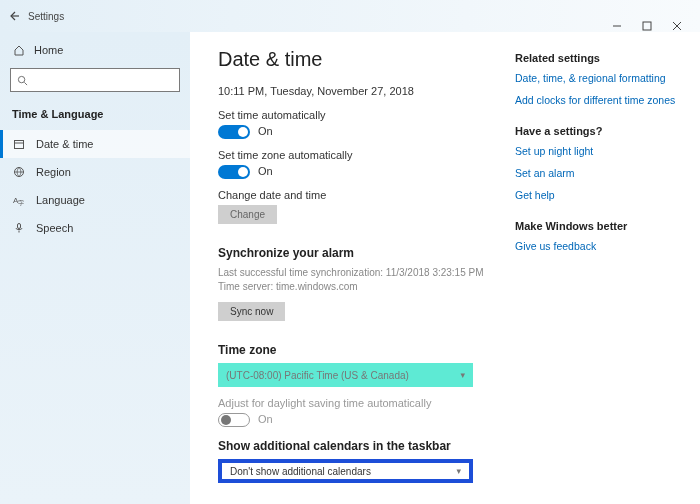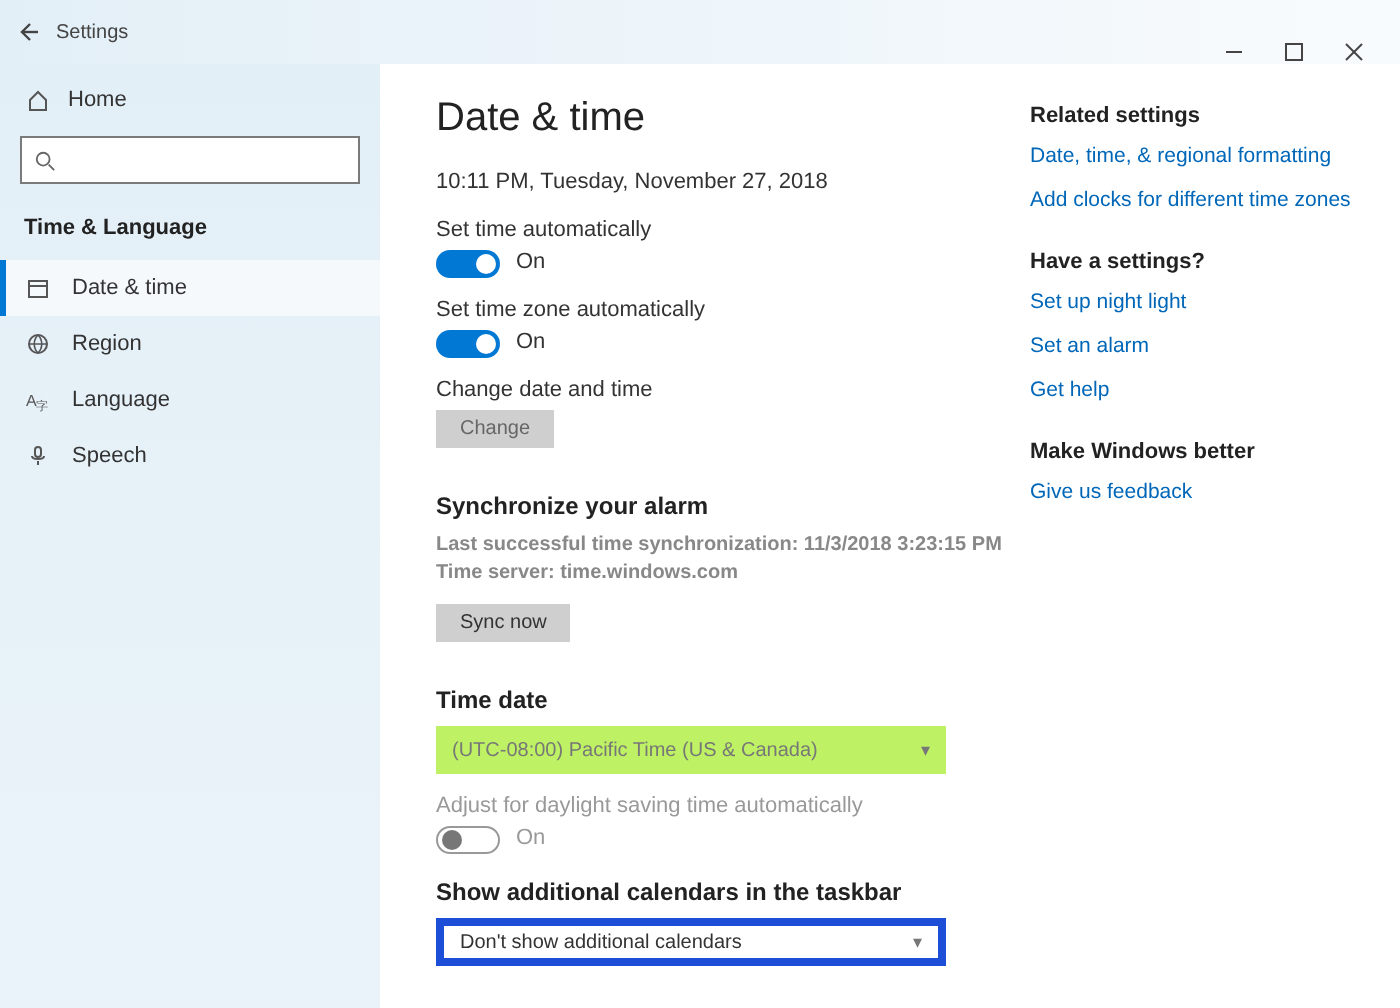--- a/index.html
+++ b/index.html
@@ -30,22 +30,22 @@
 .label { font-size: 11px; color: #333; margin-bottom: 4px; }
 .toggle-row { display: flex; align-items: flex-start; gap: 8px; margin-bottom: 10px; }
 .toggle { width: 32px; height: 14px; border-radius: 7px; position: relative; }
 .toggle.on { background: #0078d4; }
 .toggle.on::after { content: ""; position: absolute; right: 2px; top: 2px; width: 10px; height: 10px; border-radius: 50%; background: #fff; }
 .toggle.off { background: #fff; border: 1px solid #999; }
 .toggle.off::after { content: ""; position: absolute; left: 2px; top: 1px; width: 10px; height: 10px; border-radius: 50%; background: #777; }
 .toggle-label { font-size: 11px; color: #333; }
 .btn { display: inline-block; background: #cfcfcf; color: #666; padding: 4px 12px; font-size: 10px; border: none; margin-bottom: 10px; }
 .btn.enabled { background: #cfcfcf; color: #333; }
-.greytext { color: #888; font-size: 10px; line-height: 1.4; margin-bottom: 8px; font-weight: bold; }
-.select { width: 255px; height: 24px; background: #bef264; display: flex; align-items: center; padding: 0 8px; font-size: 10px; color: #777; justify-content: space-between; margin-bottom: 10px; }
+.greytext { color: #888; font-size: 10px; line-height: 1.4; margin-bottom: 8px; }
+.select { width: 255px; height: 24px; background: #5eead4; display: flex; align-items: center; padding: 0 8px; font-size: 10px; color: #777; justify-content: space-between; margin-bottom: 10px; }
 .select.enabled { background: #fff; border: 4px solid #1d4ed8; color: #333; }
 .chev { font-size: 9px; color: #777; }
 .disabled-label { color: #999; }
 .rightcol .rh { font-size: 11px; font-weight: 600; color: #222; margin-top: 4px; margin-bottom: 8px; }
 .rlink { display: block; color: #0067b8; font-size: 10.5px; margin-bottom: 8px; line-height: 1.3; }
 .rightcol .section { margin-bottom: 18px; }
 svg { display: block; }
 </style>
 </head>
 <body>
@@ -158,21 +158,21 @@
         <div class="label">Change date and time</div>
         <button class="btn" disabled="">Change</button>
 
         <div class="subh">Synchronize your alarm</div>
         <div class="greytext">
           <div>Last successful time synchronization: 11/3/2018 3:23:15 PM</div>
           <div>Time server: time.windows.com</div>
         </div>
         <button class="btn enabled">Sync now</button>
 
-        <div class="subh">Time date</div>
+        <div class="subh">Time zone</div>
         <div class="select">
           <span>(UTC-08:00) Pacific Time (US &amp; Canada)</span>
           <span class="chev">▾</span>
         </div>
 
         <div class="label disabled-label">Adjust for daylight saving time automatically</div>
         <div class="toggle-row">
           <div class="toggle off"></div>
           <span class="toggle-label disabled-label">On</span>
         </div>

